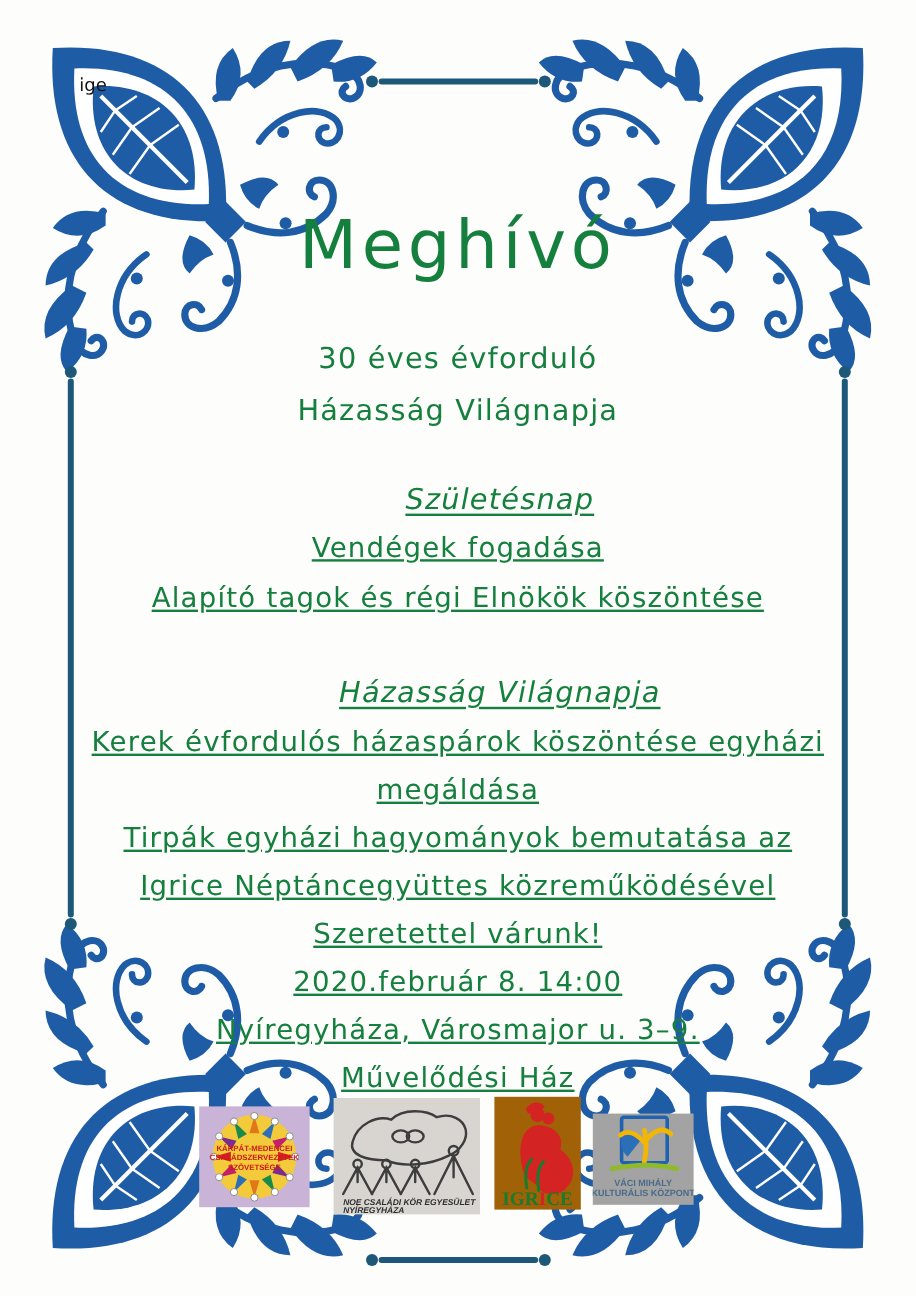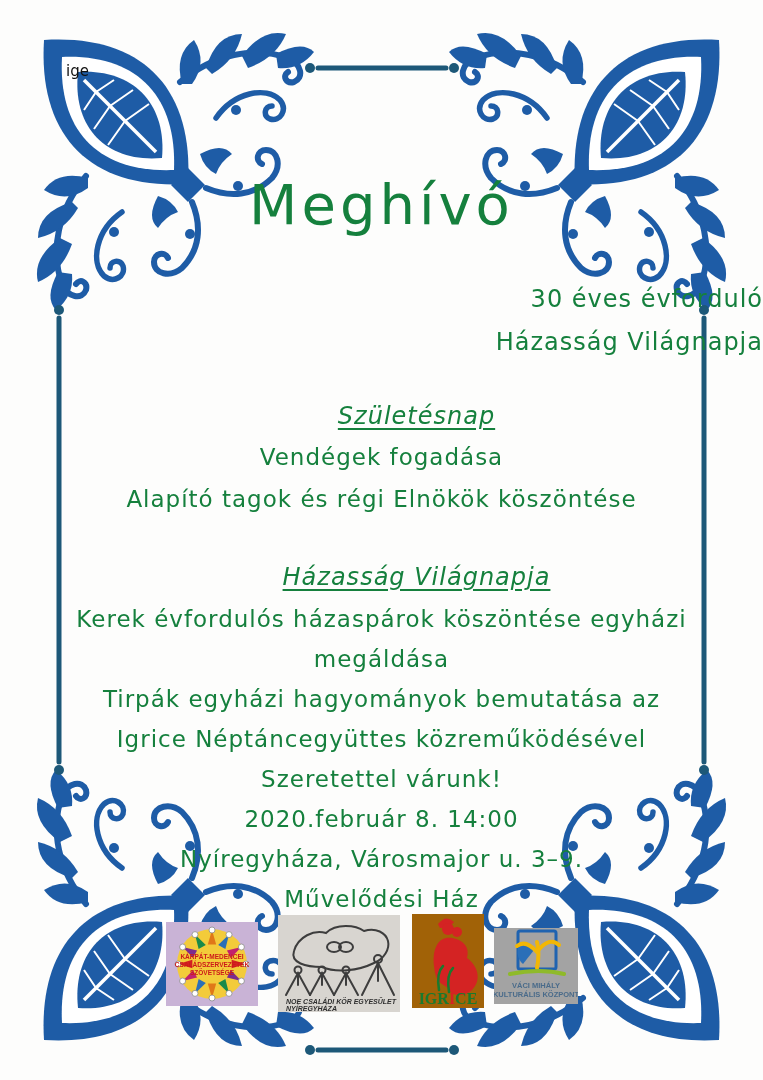--- a/index.html
+++ b/index.html
@@ -3,22 +3,22 @@
 <meta charset="utf-8">
 <style>
   html,body{margin:0;padding:0;}
   body{width:763px;height:1080px;background:#fdfdfc;overflow:hidden;position:relative;
        font-family:"DejaVu Sans",sans-serif;}
   .stage{position:absolute;inset:0;width:763px;height:896px;}
   svg.frame{position:absolute;left:0;top:0;z-index:1;}
   .txt{position:absolute;left:0;width:100%;text-align:center;color:#15803d;z-index:2;
        letter-spacing:1px;}
   .title{top:172px;font-size:56px;letter-spacing:4px;}
-  .sub{font-size:24px;text-align:right;}
-  .body{font-size:23px;}
+  .sub{font-size:24px;}
+  .body{font-size:23px;text-decoration:underline;}
   .heading{font-size:24px;font-style:italic;text-decoration:underline;text-underline-offset:4px;padding-left:35px;}
   .watermark{position:absolute;left:66px;top:62px;font-size:15px;color:#111;z-index:3;
              letter-spacing:0;}
   .logo{position:absolute;z-index:4;}
   .logo svg{display:block;}
   #logo1{left:166px;top:922px;width:92px;height:84px;background:#c9b3d6;}
   #logo2{left:278px;top:915px;width:122px;height:97px;background:#d8d5d0;}
   #logo3{left:412px;top:914px;width:72px;height:94px;background:#a16207;}
   #logo4{left:494px;top:928px;width:84px;height:76px;background:#a3a3a3;}
 </style>

